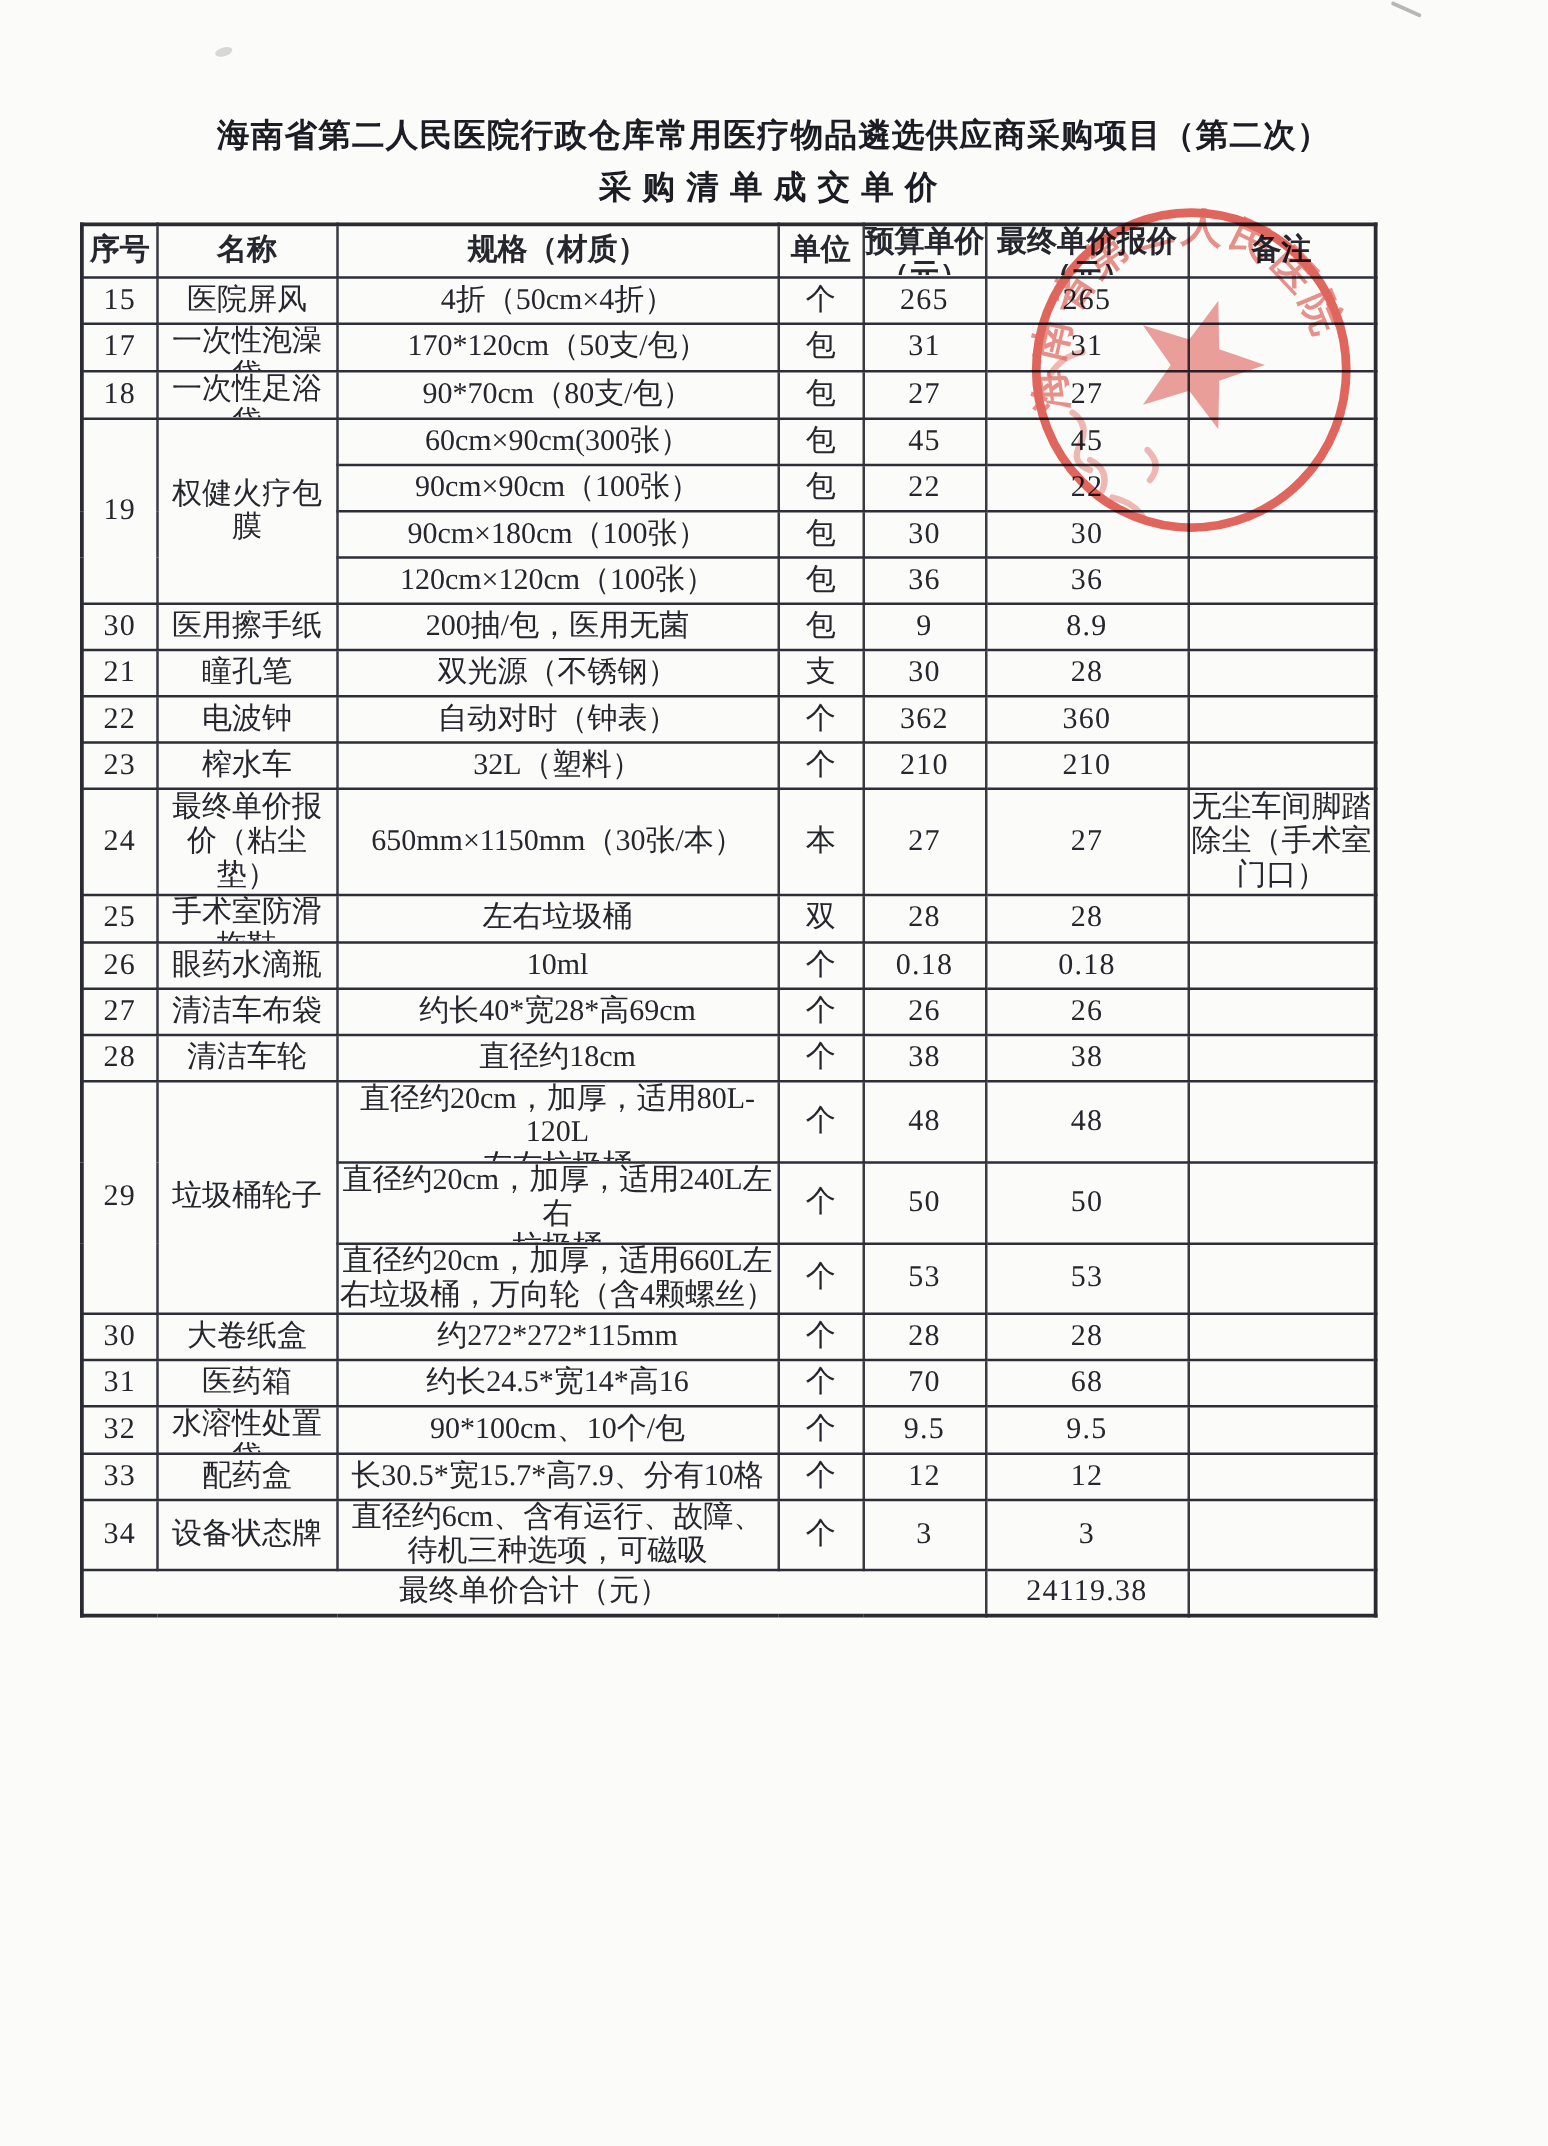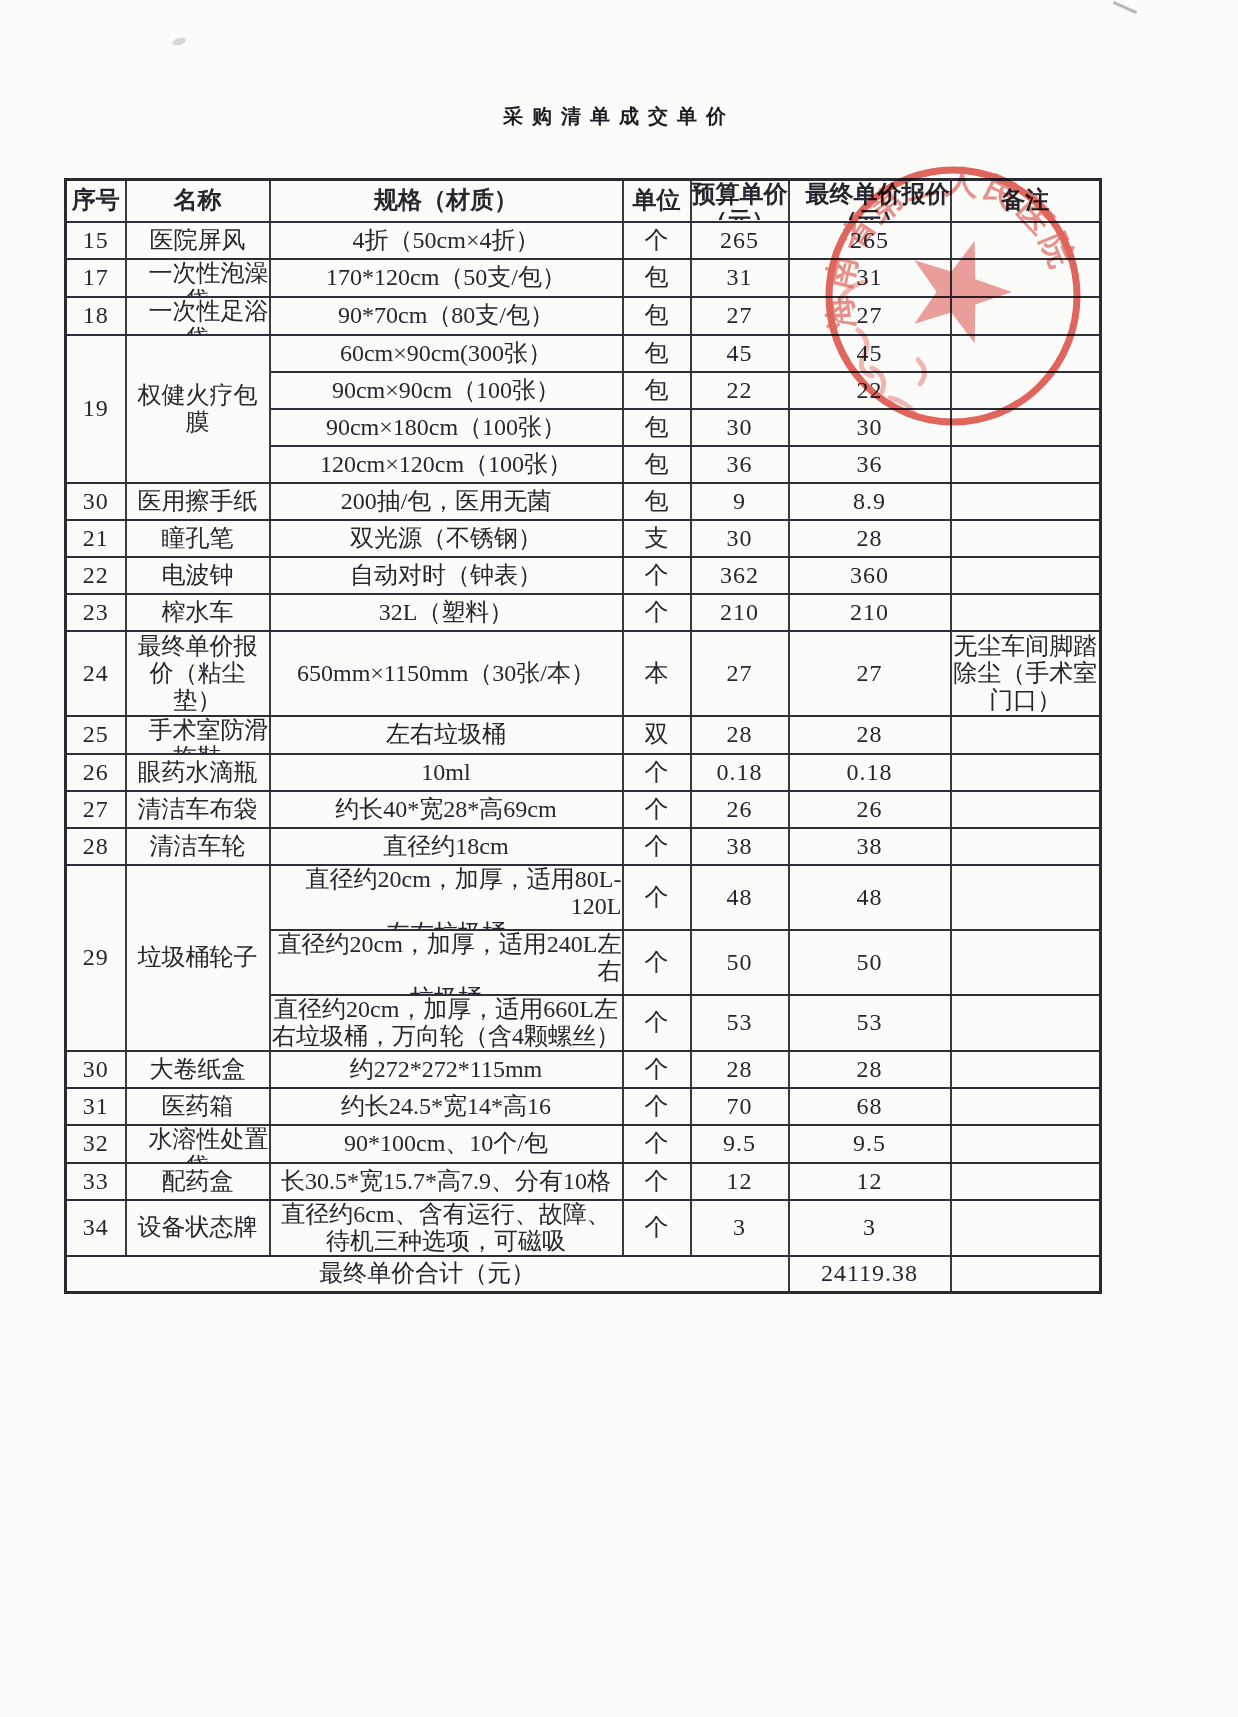--- a/index.html
+++ b/index.html
@@ -8,61 +8,62 @@
     background:#fbfbf9;
     font-family:"Liberation Serif","DejaVu Serif",serif;
     color:#23232b;
     overflow:hidden;
   }
   .title{
     position:absolute;left:0;top:92px;width:1238px;
     text-align:center;font-weight:bold;color:#1c1c24;
   }
   .title .l1{font-size:26px;letter-spacing:1px;line-height:34px;}
-  .title .l2{font-size:20px;letter-spacing:9px;line-height:36px;margin-top:6px;}
+  .title .l2{font-size:26px;letter-spacing:9px;line-height:36px;margin-top:6px;}
 
   table.doc{
     position:absolute;left:64px;top:178px;width:1035px;
     border-collapse:collapse;table-layout:fixed;
     background:transparent;
   }
   table.doc td{
     border:2px solid #3a3a43;
     border-top-color:#2e2e38;border-bottom-color:#2e2e38;
     text-align:center;vertical-align:middle;
     padding:0;overflow:hidden;
     font-size:24px;line-height:27px;color:#26262e;
   }
   table.doc{border:3px solid #2a2a33;}
   tr.h37{height:37px;}  tr.h42{height:42px;}
   tr.h85{height:85px;}  tr.h39{height:39px;}
   tr.h38{height:38px;}  tr.h53{height:53px;}
   tr.h55{height:55px;}
   .num{font-size:25px;letter-spacing:1px;}
   .bold{font-weight:bold;font-family:Liberation Serif, serif;}
-  .line1{display:block;line-height:27px;text-align:right;}
+  .line1{display:block;line-height:27px;}
   .clipline{display:block;height:9px;overflow:hidden;line-height:26px;}
   .hclip{display:block;height:12px;overflow:hidden;line-height:26px;font-weight:bold;}
   td.specL{padding:0 4px;}
   td.ftlabel{text-align:right;padding-right:10px;font-size:25px;}
   td.remark{font-size:24px;line-height:29px;padding:0 2px;margin-top:16px;}
 
   .stamp{
     position:absolute;left:0;top:0;width:1238px;height:1717px;
     pointer-events:none;mix-blend-mode:multiply;filter:blur(0.35px);
   }
   .smudge1{position:absolute;left:172px;top:38px;width:14px;height:7px;
     background:#b9b9b4;border-radius:50%;opacity:.55;transform:rotate(-15deg);}
   .smudge2{position:absolute;left:1112px;top:6px;width:26px;height:3px;
     background:#8a8a88;opacity:.6;transform:rotate(24deg);border-radius:2px;}
 </style>
 </head>
 <body>
 
 <div class="title">
+  <div class="l1">海南省第二人民医院行政仓库常用医疗物品遴选供应商采购项目（第二次）</div>
   <div class="l2">采购清单成交单价</div>
 </div>
 
 <table class="doc">
   <colgroup>
     <col style="width:60px">
       <col style="width:144px">
       <col style="width:353px">
     <col style="width:68px">
       <col style="width:98px">

